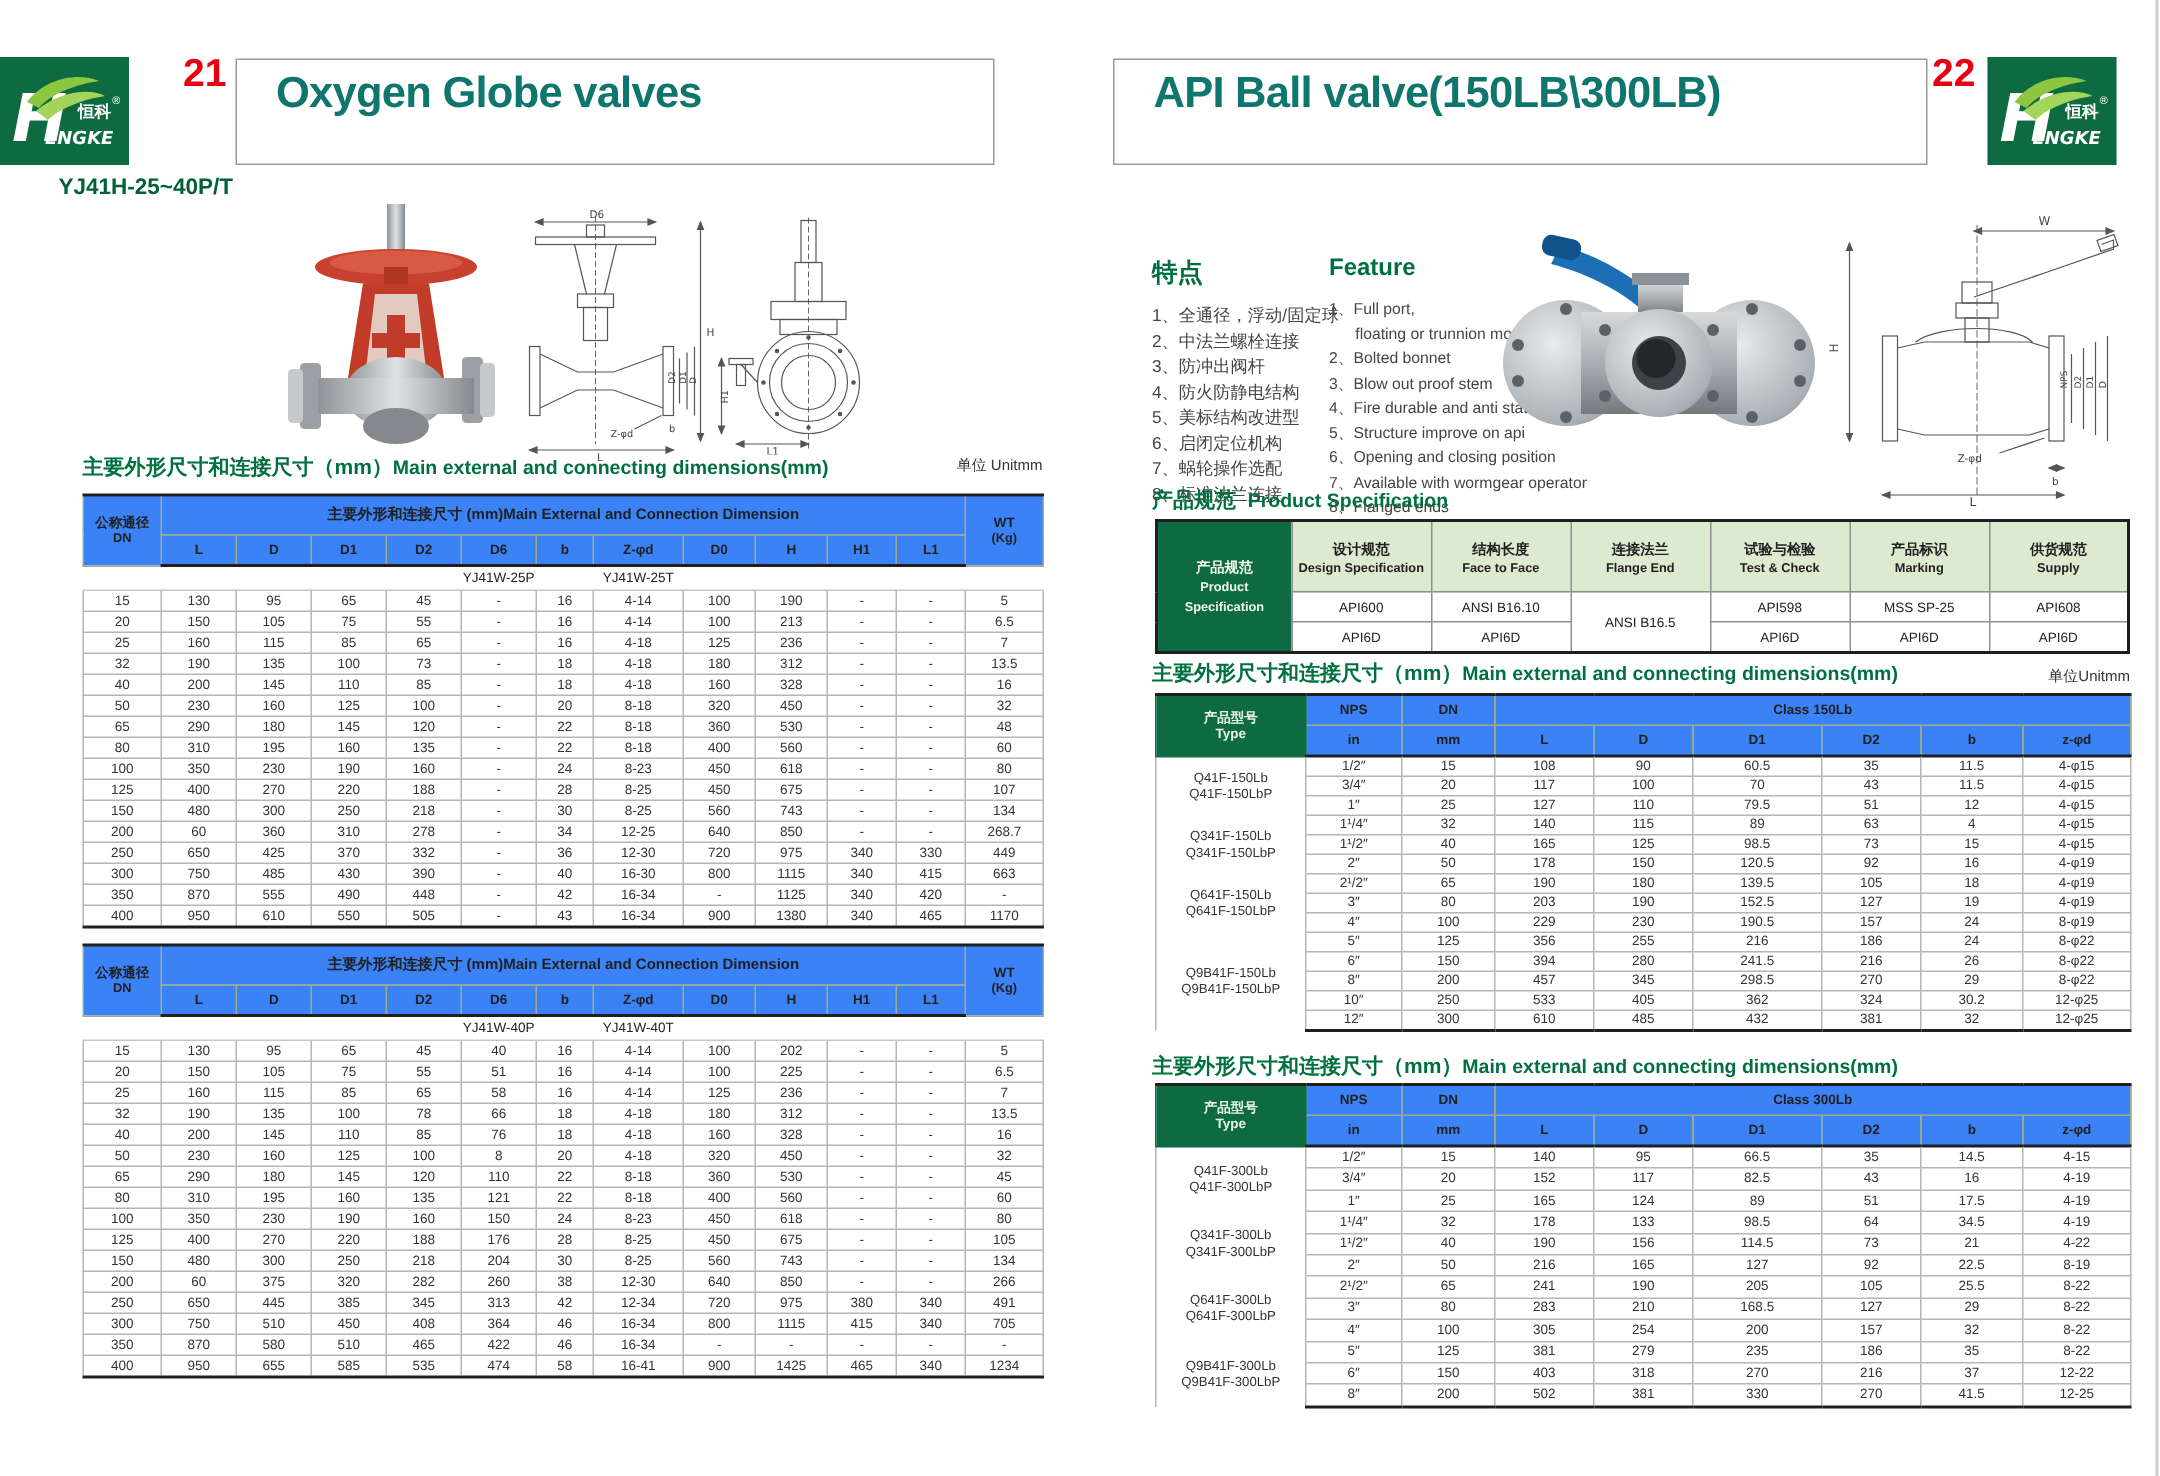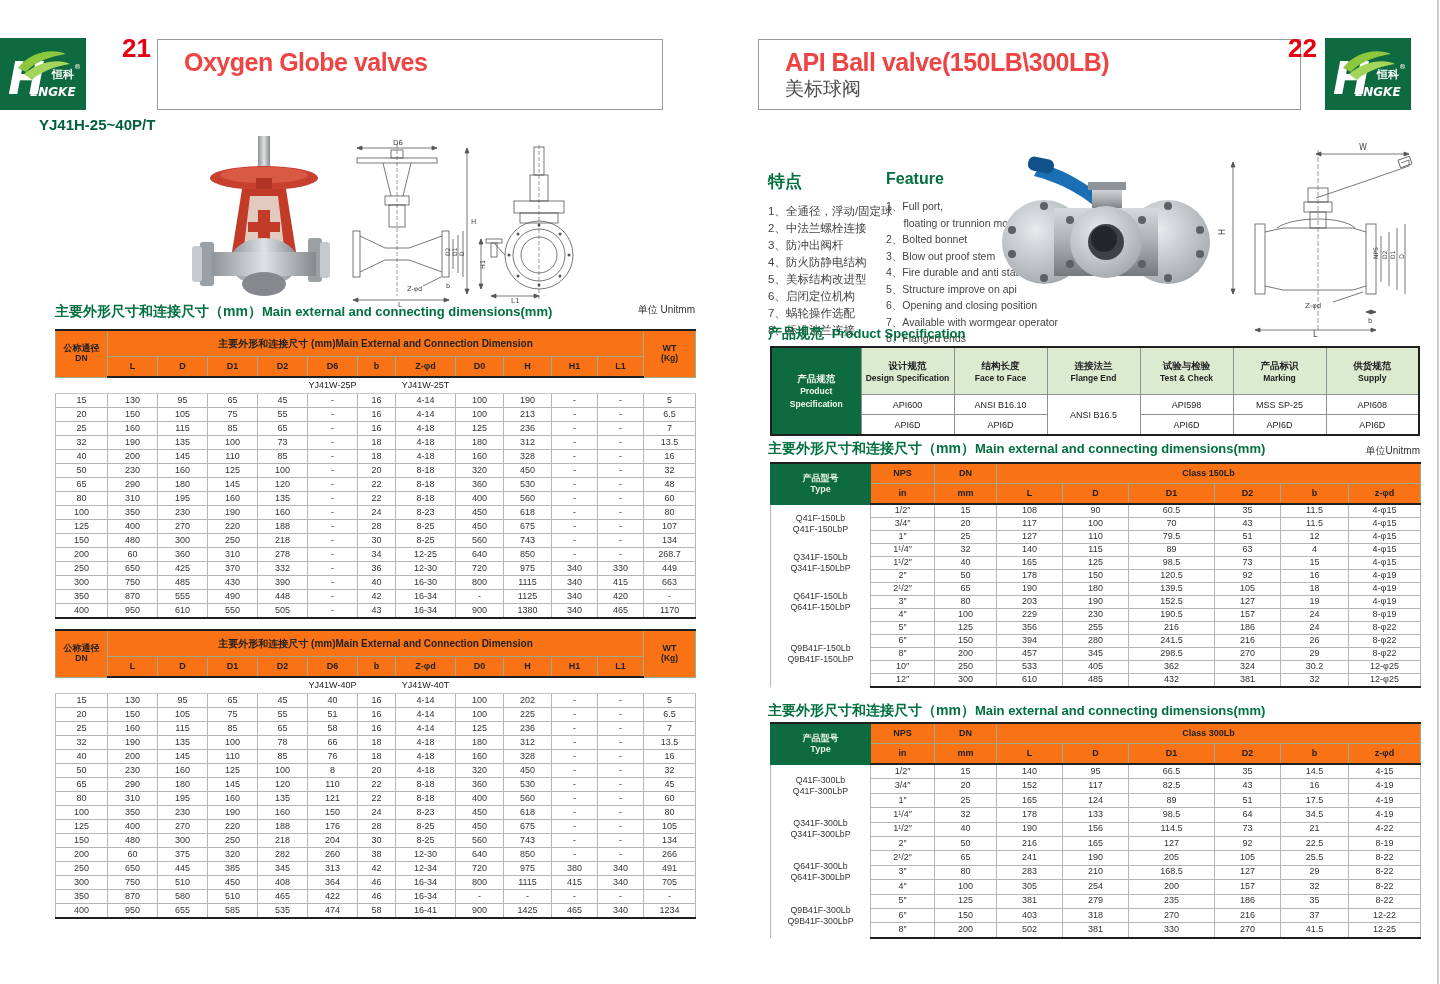--- a/index.html
+++ b/index.html
@@ -6,36 +6,36 @@
   body{
     width:1440px;height:984px;position:relative;background:#ffffff;
     font-family:"Liberation Sans","DejaVu Sans",sans-serif;color:#333;
     overflow:hidden;
   }
   .abs{position:absolute;}
   
   .logo-box{width:86px;height:72px;background:#0e6a40;overflow:hidden;}
   .page-num{color:#e60012;font-size:26px;font-weight:bold;font-family:"Liberation Sans",sans-serif;}
   .title-box{height:71px;border:1px solid #9a9a9a;background:#fff;box-sizing:border-box;padding:7px 0 0 26px;}
-  .title-en{color:#ef4444;font-size:25px;font-weight:bold;letter-spacing:-0.5px;line-height:30px;}
+  .title-en{color:#0f766e;font-size:29px;font-weight:bold;letter-spacing:-0.5px;line-height:30px;}
   .title-zh{color:#4d4d4d;font-size:19px;line-height:24px;}
   .model-code{color:#00603a;font-size:15px;font-weight:bold;letter-spacing:0;}
   
   .sec-title{color:#00703f;font-weight:bold;font-size:14px;white-space:nowrap;}
   .sec-title .en{font-size:13px;}
   .unit-note{color:#333;font-size:10px;font-weight:normal;}
   
   .feat-head{color:#00703f;font-weight:bold;font-size:17px;margin-bottom:10px;}
   .feat-list{font-size:11.5px;color:#444;line-height:17px;white-space:pre;}
   .feat-list-en{font-size:10.5px;line-height:16.5px;}
   
   table.dim{border-collapse:collapse;table-layout:fixed;font-size:9px;color:#333;}
   table.dim td{border:1px solid #b5b5b5;text-align:center;vertical-align:middle;padding:0;white-space:nowrap;overflow:visible;line-height:1.1;}
   table.dim tr.h1 td{border-top:2px solid #1f1f1f;}
-  table.dim td.hd{background:#f97316;font-weight:bold;border-color:#9cab8e;color:#1f1f1f;}
+  table.dim td.hd{background:#3b82f6;font-weight:bold;border-color:#9cab8e;color:#1f1f1f;}
   table.dim tr.hend td{border-bottom:2px solid #1f1f1f;}
   table.dim tbody.gen:last-child tr:last-child td{border-bottom:2px solid #1f1f1f;}
   table.dim tr.model-row td{border:none;border-bottom:1px solid #c6c6c6;height:15px;color:#222;}
   .hd .sub{font-size:8.5px;}
   .grp-hd{font-size:10px;}
   
   .ltab tr.h1 td{height:25px;}
   .ltab tr.h2 td{height:19px;}
   .ltab tbody.gen td{height:13px;}
   
@@ -71,23 +71,22 @@
     <text x="52" y="40" font-size="11" font-weight="bold" fill="#ffffff">恒科</text>
     <text x="74" y="31" font-size="7" fill="#ffffff">®</text>
     <text x="30" y="58" font-size="12" font-weight="bold" font-style="italic" fill="#ffffff">ENGKE</text>
   </svg>
 </div>
 <div class="abs page-num" style="left:122px;top:33px;">21</div>
 <div class="abs title-box" style="left:157px;top:39px;width:506px;">
   <div class="title-en">Oxygen Globe valves</div>
 </div>
 
-<div class="abs title-box" style="left:742px;top:39px;width:543px;margin-left:16px;">
+<div class="abs title-box" style="left:742px;top:39px;width:543px;">
   <div class="title-en">API Ball valve(150LB\300LB)</div>
-  <div class="title-zh">美标球阀</div>
 </div>
 <div class="abs page-num" style="left:1288px;top:33px;">22</div>
 <div class="abs logo-box" style="left:1325px;top:38px;">
   <svg width="86" height="72" viewBox="0 0 86 72">
     <rect width="86" height="72" fill="#0e6a40"></rect>
     <text x="8" y="56" font-size="44" font-weight="bold" font-style="italic" fill="#ffffff">H</text>
     <path d="M18 30 C30 14, 52 10, 66 16 C52 18, 34 24, 26 34 Z" fill="#8dc63f"></path>
     <path d="M24 36 C38 24, 58 20, 70 26 C56 28, 40 34, 32 42 Z" fill="#a5d45a"></path>
     <text x="52" y="40" font-size="11" font-weight="bold" fill="#ffffff">恒科</text>
     <text x="74" y="31" font-size="7" fill="#ffffff">®</text>

